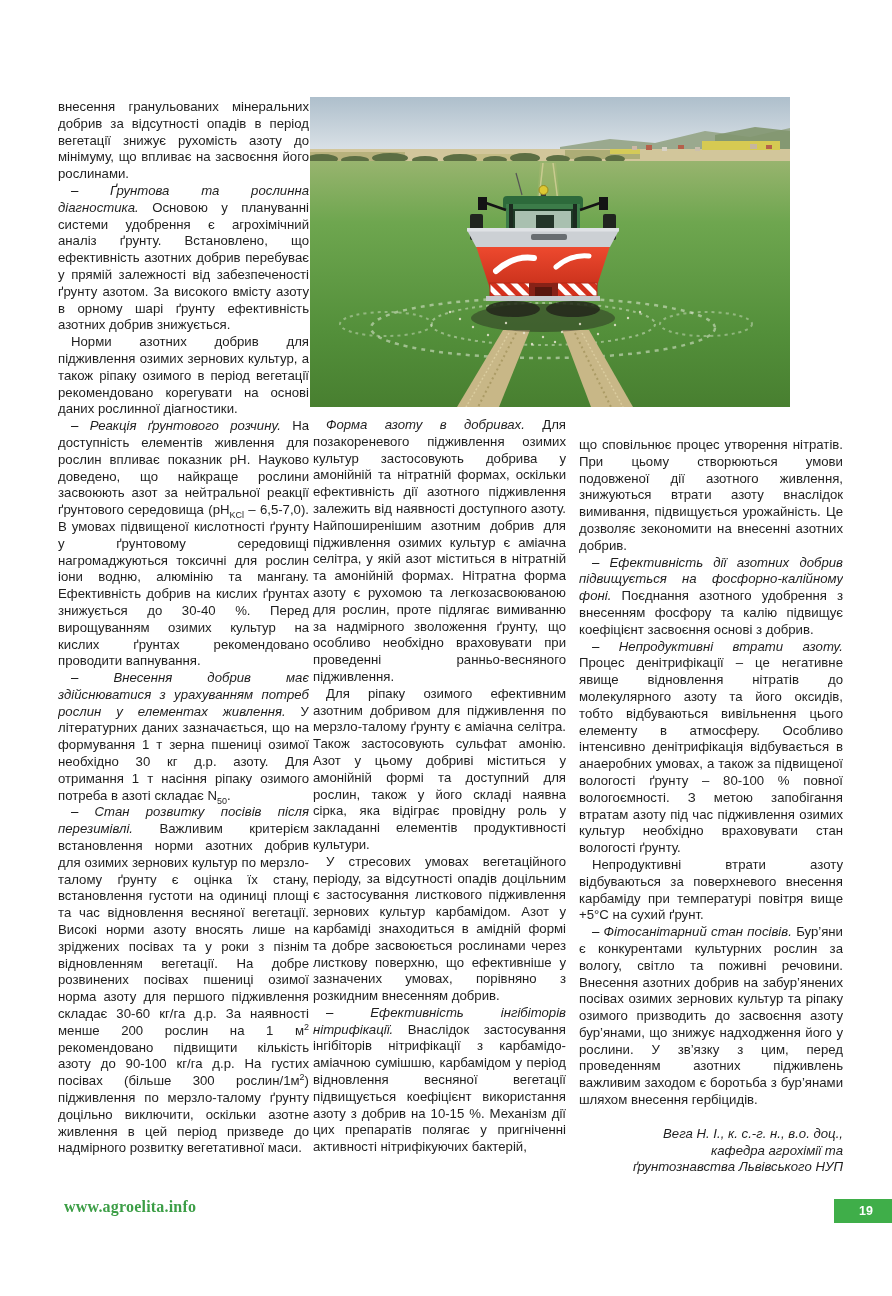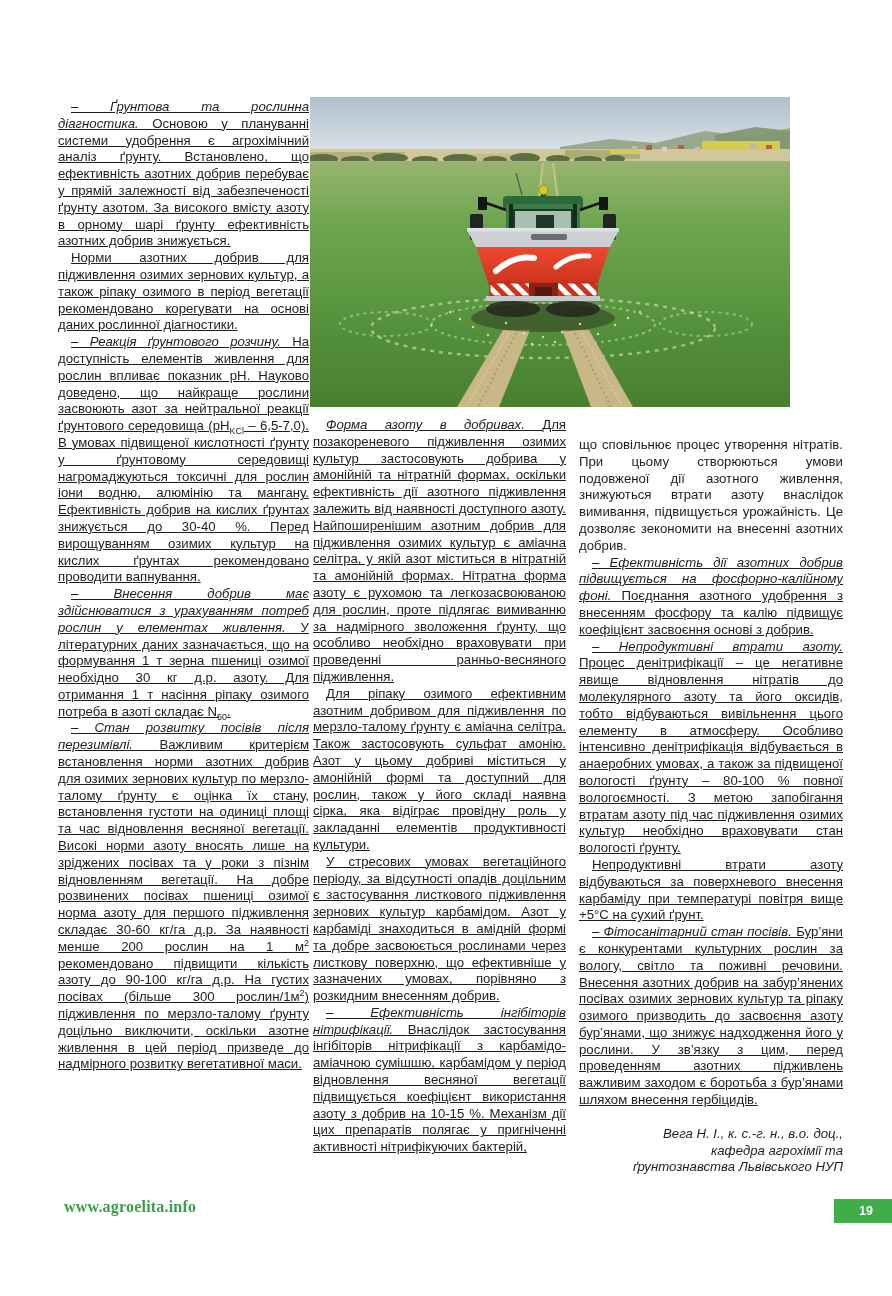--- a/index.html
+++ b/index.html
@@ -1,39 +1,40 @@
 <!DOCTYPE html>
 <html lang="uk"><head>
 <meta charset="utf-8">
 <style>
   html,body{margin:0;padding:0;background:#ffffff;}
   body{width:892px;height:1296px;font-family:"Liberation Sans",sans-serif;}
   .page{position:relative;width:892px;height:1296px;background:#fff;overflow:hidden;}
   .col{position:absolute;font-size:13.2px;line-height:16.8px;color:#1e1e1e;text-align:justify;}
   .col p{margin:0;padding:0;}
-  .col p.ind{text-indent:13px;text-decoration:underline;}
+  .col p.ind{text-indent:13px;}
   .col i{font-style:italic;}
   sub,sup{font-size:68%;line-height:0;}
   .col1{left:58px;top:99px;width:251px;height:1110px;overflow:hidden;}
   .col2{left:313px;top:417px;width:253px;height:800px;overflow:hidden;}
   .col3{left:579px;top:417px;width:264px;height:800px;overflow:hidden;margin-top:20px;}
   .signature{margin-top:17px !important;text-align:right;font-style:italic;}
   .photo{position:absolute;left:310px;top:97px;width:480px;height:310px;margin:0;padding:0;}
   .photo svg{display:block;width:100%;height:100%;}
   .footer-url{position:absolute;left:64px;top:1198px;font-family:"Liberation Serif",serif;
               font-weight:bold;font-size:16px;color:#3c9e46;text-decoration:none;letter-spacing:.2px;}
   .pagenum{position:absolute;left:828px;top:1199px;width:64px;height:24px;background:#3fae49;
            color:#fff;font-size:12.5px;font-weight:bold;display:flex;align-items:center;justify-content:center;margin-left:6px;}
 </style>
 </head>
 <body>
 
 <div class="page">
 
   <div class="col col1">
+      <p class=""><span>внесення гранульованих мінеральних добрив за відсутності опадів в період вегетації знижує рухомість азоту до мінімуму, що впливає на засвоєння його рослинами.</span></p>
       <p class="ind"><i>– Ґрунтова та рослинна діагностика. </i><span>Основою у плануванні системи удобрення є агрохімічний аналіз ґрунту. Встановлено, що ефективність азотних добрив перебуває у прямій залежності від забезпеченості ґрунту азотом. За високого вмісту азоту в орному шарі ґрунту ефективність азотних добрив знижується.</span></p>
       <p class="ind"><span>Норми азотних добрив для підживлення озимих зернових культур, а також ріпаку озимого в період вегетації рекомендовано корегувати на основі даних рослинної діагностики.</span></p>
       <p class="ind"><i>– Реакція ґрунтового розчину. </i><span>На доступність елементів живлення для рослин впливає показник рН. Науково доведено, що найкраще рослини засвоюють азот за нейтральної реакції ґрунтового середовища (рН</span><sub>KCl</sub><span> – 6,5-7,0). В умовах підвищеної кислотності ґрунту у ґрунтовому середовищі нагромаджуються токсичні для рослин іони водню, алюмінію та мангану. Ефективність добрив на кислих ґрунтах знижується до 30-40 %. Перед вирощуванням озимих культур на кислих ґрунтах рекомендовано проводити вапнування.</span></p>
       <p class="ind"><i>– Внесення добрив має здійснюватися з урахуванням потреб рослин у елементах живлення. </i><span>У літературних даних зазначається, що на формування 1 т зерна пшениці озимої необхідно 30 кг д.р. азоту. Для отримання 1 т насіння ріпаку озимого потреба в азоті складає N</span><sub>50</sub><span>.</span></p>
       <p class="ind"><i>– Стан розвитку посівів після перезимівлі. </i><span>Важливим критерієм встановлення норми азотних добрив для озимих зернових культур по мерзло-талому ґрунту є оцінка їх стану, встановлення густоти на одиниці площі та час відновлення весняної вегетації. Високі норми азоту вносять лише на зріджених посівах та у роки з пізнім відновленням вегетації. На добре розвинених посівах пшениці озимої норма азоту для першого підживлення складає 30-60 кг/га д.р. За наявності менше 200 рослин на 1 м</span><sup>2</sup><span> рекомендовано підвищити кількість азоту до 90-100 кг/га д.р. На густих посівах (більше 300 рослин/1м</span><sup>2</sup><span>) підживлення по мерзло-талому ґрунту доцільно виключити, оскільки азотне живлення в цей період призведе до надмірного розвитку вегетативної маси.</span></p>
     </div>
 
   <figure class="photo">
     <svg viewBox="0 0 480 310" preserveAspectRatio="none">
       <defs>

